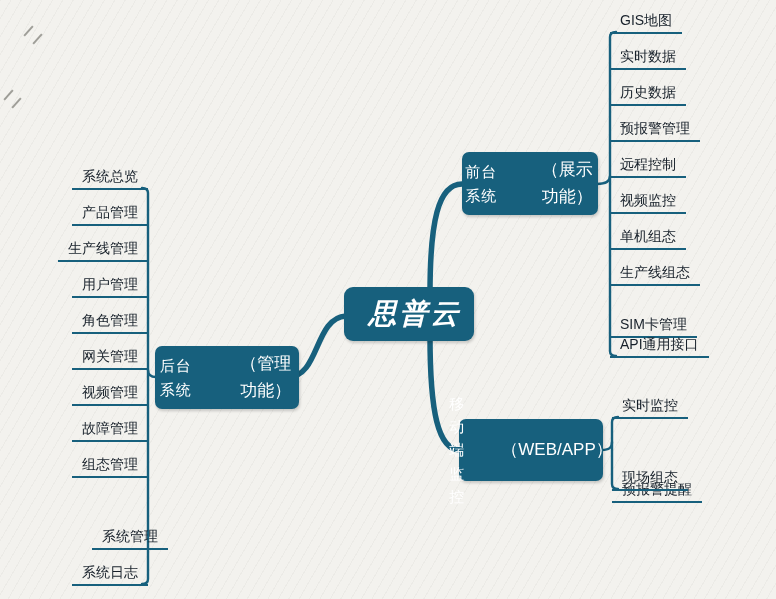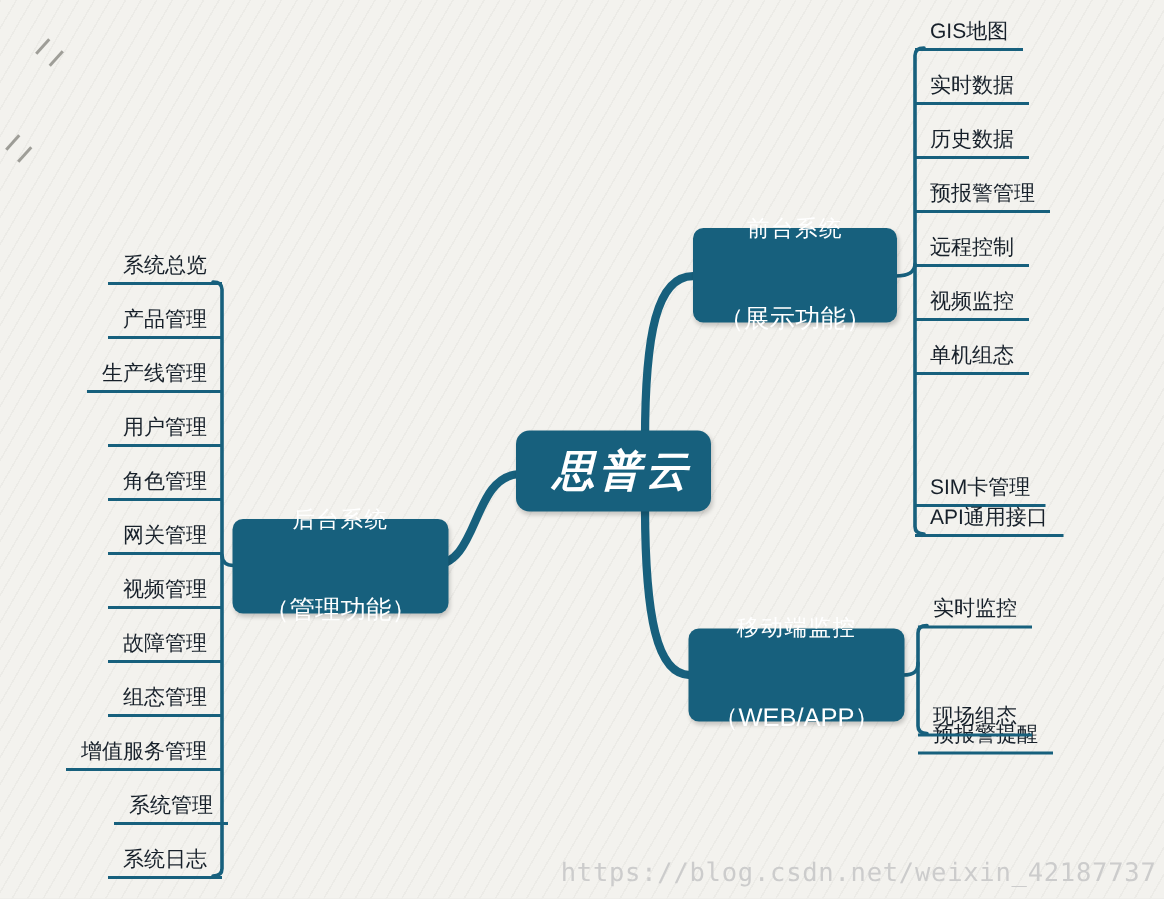--- a/index.html
+++ b/index.html
@@ -19,21 +19,21 @@
   .connector-layer{position:absolute;left:0;top:0;pointer-events:none;}
   .branch-line{stroke:var(--branch,#17607d);fill:none;stroke-linecap:round;}
   .thick{stroke-width:5.5;}
   .thin{stroke-width:2.4;}
 
   .node-box{
     position:absolute;
     background:var(--branch,#17607d);
     color:#ffffff;
     border-radius:7px;
-    display:flex;flex-direction:column;
+    display:flex;flex-direction:row;
     align-items:center;justify-content:center;
     text-align:center;
     box-shadow:1px 2px 3px rgba(0,0,0,0.18);
     cursor:default;
     gap:36px;
   }
   .node-box .line1{font-size:15px;line-height:1.55;letter-spacing:1px;}
   .node-box .line2{font-size:17px;line-height:1.55;}
 
   .root-node{
@@ -117,35 +117,34 @@
     <span class="line2">（WEB/APP）</span>
   </div>
 
   <div class="leaf leaf-right" style="left:610px;top:10px;">GIS地图</div>
   <div class="leaf leaf-right" style="left:610px;top:46px;">实时数据</div>
   <div class="leaf leaf-right" style="left:610px;top:82px;">历史数据</div>
   <div class="leaf leaf-right" style="left:610px;top:118px;">预报警管理</div>
   <div class="leaf leaf-right" style="left:610px;top:154px;">远程控制</div>
   <div class="leaf leaf-right" style="left:610px;top:190px;">视频监控</div>
   <div class="leaf leaf-right" style="left:610px;top:226px;">单机组态</div>
+  <div class="leaf leaf-right" style="left:610px;top:262px;">生产线组态</div>
   <div class="leaf leaf-right" style="left:610px;top:298px;margin-top:16px;">SIM卡管理</div>
   <div class="leaf leaf-right" style="left:610px;top:334px;">API通用接口</div>
 
   <div class="leaf leaf-left" style="right:628px;top:166px;">系统总览</div>
   <div class="leaf leaf-left" style="right:628px;top:202px;">产品管理</div>
   <div class="leaf leaf-left" style="right:628px;top:238px;">生产线管理</div>
   <div class="leaf leaf-left" style="right:628px;top:274px;">用户管理</div>
   <div class="leaf leaf-left" style="right:628px;top:310px;">角色管理</div>
   <div class="leaf leaf-left" style="right:628px;top:346px;">网关管理</div>
   <div class="leaf leaf-left" style="right:628px;top:382px;">视频管理</div>
   <div class="leaf leaf-left" style="right:628px;top:418px;">故障管理</div>
   <div class="leaf leaf-left" style="right:628px;top:454px;">组态管理</div>
-  <div class="leaf leaf-left" style="right:628px;top:490px;">增值服务管理</div>
-  <div class="leaf leaf-left" style="right:624px;top:526px;">系统管理</div>
+  <div class="leaf leaf-left" style="right:608px;top:526px;">系统管理</div>
   <div class="leaf leaf-left" style="right:628px;top:562px;">系统日志</div>
 
   <div class="leaf leaf-right" style="left:612px;top:395px;">实时监控</div>
   <div class="leaf leaf-right" style="left:612px;top:431px;margin-top:48px;">预报警提醒</div>
   <div class="leaf leaf-right" style="left:612px;top:467px;">现场组态</div>
 
-  <div class="watermark">https://blog.csdn.net/weixin_42187737</div>
 
 </div>
 
 </body></html>

